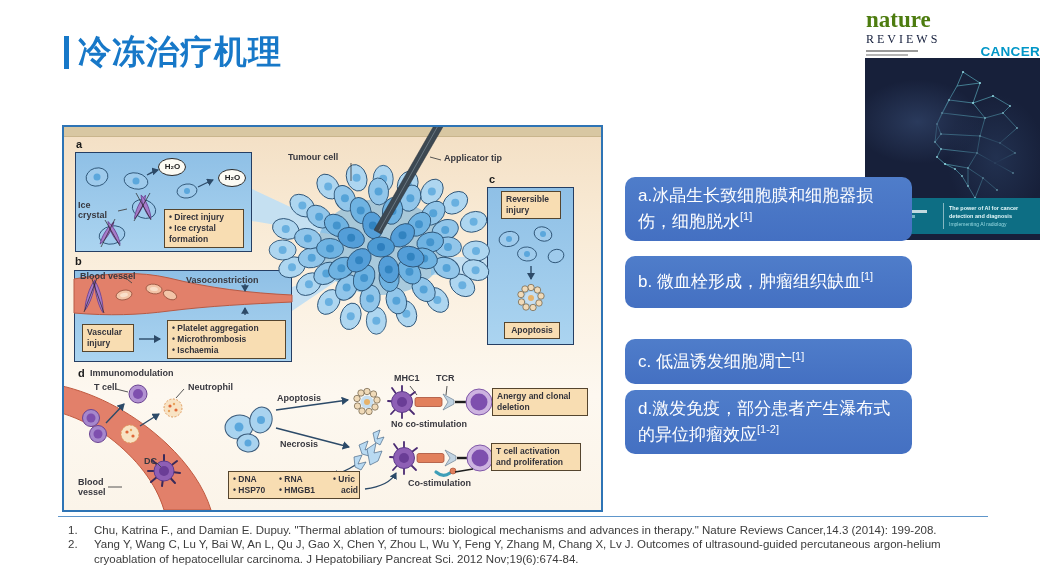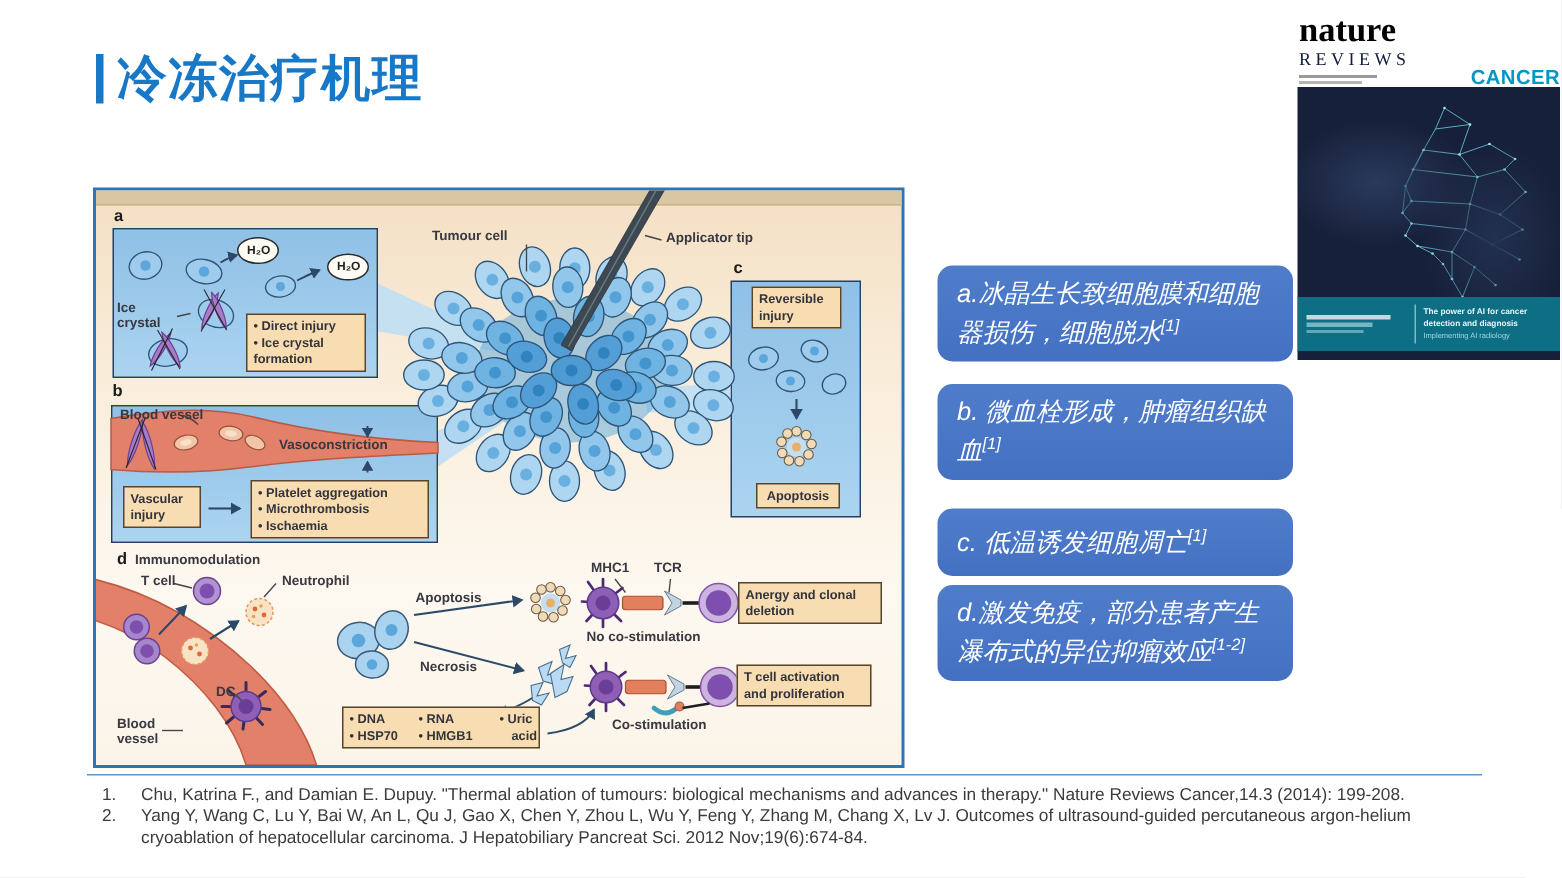--- a/index.html
+++ b/index.html
@@ -7,21 +7,21 @@
          font-family:"Liberation Sans","DejaVu Sans",sans-serif;}
 
   
   .title-accent{position:absolute;left:64px;top:36px;width:5px;height:33px;background:#1778C8;}
   .page-title{position:absolute;left:78px;top:30px;margin:0;font-size:33px;font-weight:800;
               color:#1778C8;letter-spacing:1px;}
 
   
   .nlogo{position:absolute;left:866px;top:8px;width:174px;height:52px;}
   .nature{font-family:"Liberation Serif","DejaVu Serif",serif;font-size:23px;font-weight:700;
-          color:#000000;line-height:1;}
+          color:#4d7c0f;line-height:1;}
   .reviews{font-family:"Liberation Serif","DejaVu Serif",serif;font-size:12px;letter-spacing:3px;
            color:#121C3A;margin-top:1px;}
   .meta-lines{margin-top:3px;}
   .mline{display:block;height:2px;background:#9a9a9a;width:52px;margin-bottom:2px;}
   .mline.short{width:42px;background:#b5b5b5;}
   .cancer{position:absolute;right:0px;top:36px;color:#0096C7;font-weight:800;font-size:13.5px;
           letter-spacing:.3px;}
 
   
   .cover{position:absolute;left:865px;top:58px;width:175px;height:182px;background:#17203A;
@@ -34,23 +34,23 @@
   .cb-left{width:78px;padding:4px 4px 4px 6px;box-sizing:border-box;}
   .cb-bar{height:3px;margin:2px 0;background:rgba(255,255,255,.75);width:56px;}
   .cb-bar.b2{width:44px;background:rgba(205,240,245,.55);height:2.5px;}
   .cb-bar.b3{width:38px;background:rgba(205,240,245,.45);height:2.5px;}
   .cb-divider{width:1px;height:26px;background:rgba(255,255,255,.5);}
   .cb-right{flex:1;padding:2px 4px 2px 5px;}
   .cb-title{font-size:5.5px;font-weight:700;color:#E4F8FA;line-height:1.35;}
   .cb-sub{font-size:5px;color:#9ADBE3;margin-top:1px;}
 
   
-  .ann{position:absolute;left:625px;width:237px;box-sizing:border-box;border-radius:10px;
+  .ann{position:absolute;left:625px;width:287px;box-sizing:border-box;border-radius:10px;
        background:linear-gradient(180deg,#4F7DCA,#4470C2);color:#ffffff;font-size:17px;
-       line-height:1.52;padding:6px 13px;display:flex;align-items:center;z-index:6;font-style:italic;}
+       line-height:1.52;padding:6px 13px;display:flex;align-items:center;z-index:6;}
   .ann sup{font-size:11px;line-height:0;}
   .ann-a{top:177px;min-height:62px;}
   .ann-b{top:256px;min-height:52px;}
   .ann-c{top:339px;min-height:45px;}
   .ann-d{top:390px;min-height:62px;}
 
   
   .figure{position:absolute;left:62px;top:125px;width:541px;height:387px;box-sizing:border-box;
           border:2px solid #2E74B5;
           background:linear-gradient(180deg,#F3DFC4 0%,#F8E9D3 22%,#FBF1E2 45%,#FDF8F0 70%,#FBF4E9 100%);}
@@ -499,21 +499,21 @@
 
     <span class="fl" style="left:224px;top:25px;">Tumour cell</span>
     <span class="fl" style="left:380px;top:26px;">Applicator tip</span>
 
     <span class="pletter" style="left:425px;top:46px;">c</span>
     <div class="tanbox" style="left:437px;top:64px;width:60px;">Reversible injury</div>
     <div class="tanbox ctr" style="left:440px;top:195px;width:56px;">Apoptosis</div>
 
     <span class="pletter" style="left:11px;top:128px;">b</span>
     <span class="fl" style="left:16px;top:144px;">Blood vessel</span>
-    <span class="fl" style="left:122px;top:148px;margin-top:16px;">Vasoconstriction</span>
+    <span class="fl" style="left:122px;top:148px;">Vasoconstriction</span>
     <div class="tanbox" style="left:18px;top:197px;width:52px;">Vascular injury</div>
     <div class="tanbox" style="left:103px;top:193px;width:119px;">
       <div class="bullet">Platelet aggregation</div>
       <div class="bullet">Microthrombosis</div>
       <div class="bullet">Ischaemia</div>
     </div>
 
     <span class="pletter" style="left:14px;top:240px;">d</span>
     <span class="fl" style="left:26px;top:241px;font-weight:800;">Immunomodulation</span>
     <span class="fl" style="left:30px;top:255px;">T cell</span>

